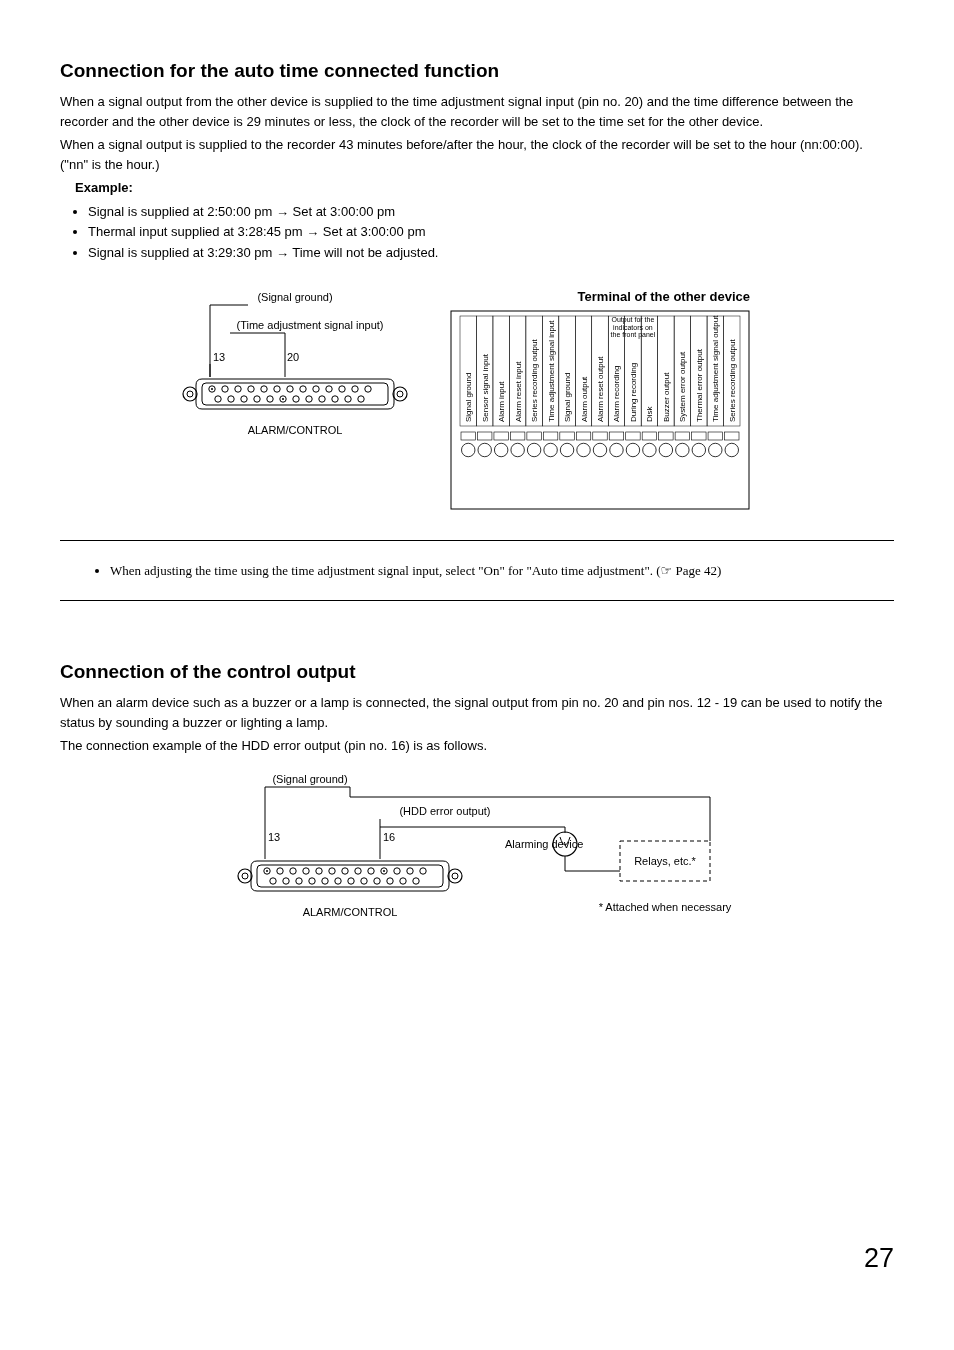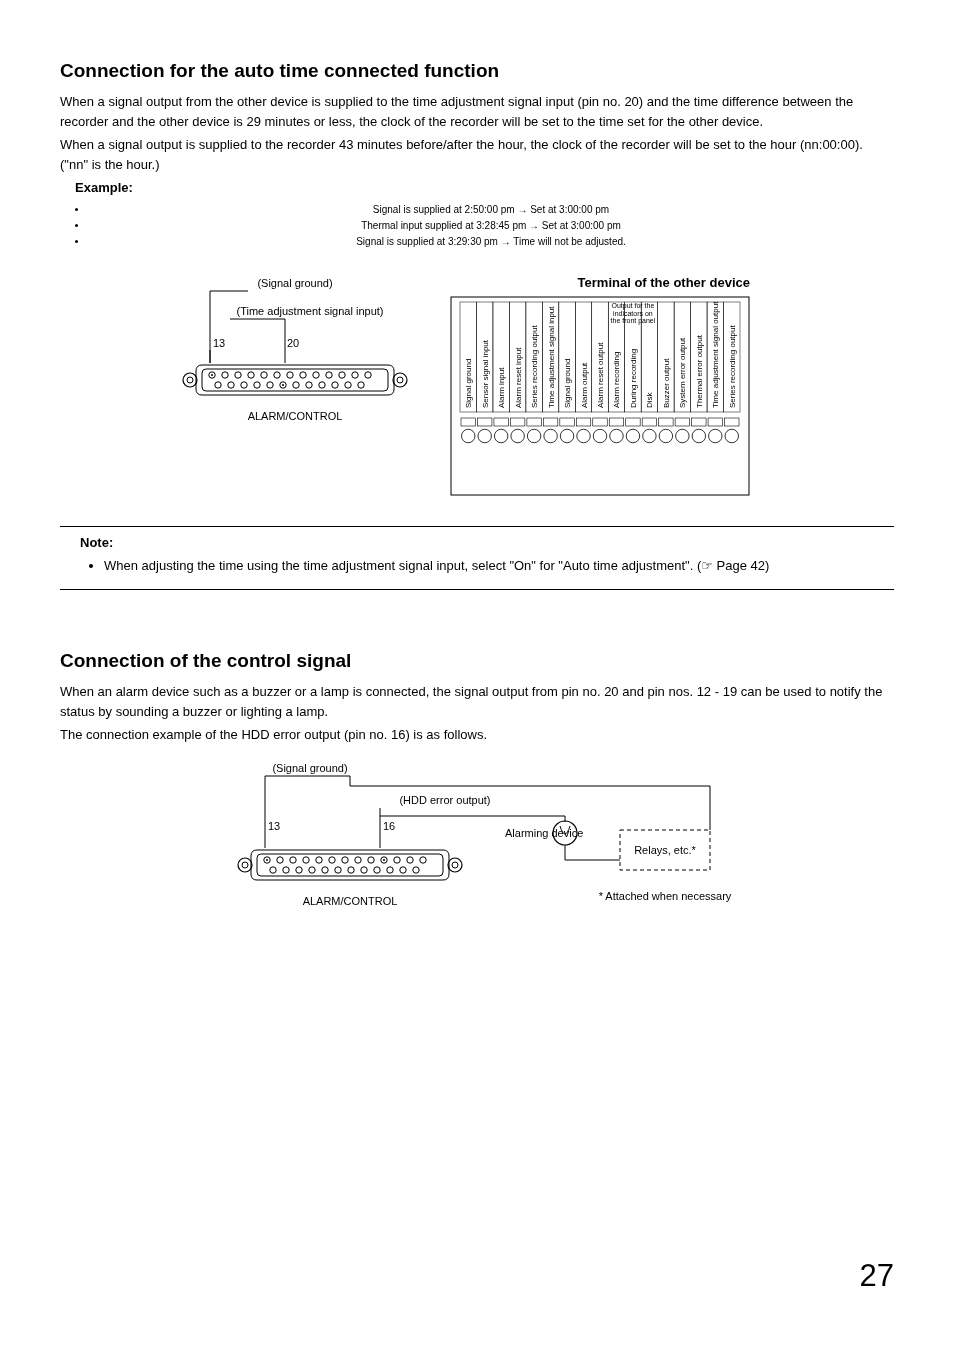--- a/index.html
+++ b/index.html
@@ -25,24 +25,23 @@
     }
     .bold {
       font-weight: bold;
       padding-left: 15px;
     }
     .bullets {
       margin: 2px 0 25px 0;
       padding-left: 28px;
     }
     .bullets li {
-      font-size: 10px;
+      font-size: 13px;
       line-height: 1.6;
       list-style: disc;
-      text-align: center;
     }
     .diagram-section {
       display: flex;
       align-items: flex-start;
       gap: 40px;
       margin: 10px 0 30px 120px;
     }
     .terminal-title {
       font-size: 13px;
       font-weight: bold;
@@ -61,23 +60,23 @@
       margin-bottom: 2px;
     }
     .note-box li {
       font-size: 13px;
       list-style: disc;
       margin-left: 18px;
       line-height: 1.5;
     }
     .page-number {
       position: absolute;
-      bottom: 56px;
+      bottom: 76px;
       right: 60px;
-      font-size: 31px;
+      font-size: 27px;
     }
     svg { display: block; }
     .diagram2-wrapper {
       margin: 15px 0 0 160px;
     }
   </style>
 </head>
 <body>
 
 <h2>Connection for the auto time connected function</h2>
@@ -229,27 +228,26 @@
           <rect x="258.0588235294117" y="122" width="14.470588235294116" height="8" fill="none" stroke="#000" stroke-width="0.6"></rect>
           <circle cx="265.2941176470588" cy="140" r="6.735294117647058" fill="none" stroke="#000" stroke-width="0.8"></circle>
           <rect x="274.52941176470586" y="122" width="14.470588235294116" height="8" fill="none" stroke="#000" stroke-width="0.6"></rect>
           <circle cx="281.7647058823529" cy="140" r="6.735294117647058" fill="none" stroke="#000" stroke-width="0.8"></circle>
         </g>
     </svg>
   </div>
 </div>
 
 <div class="note-box">
-  <div class="note-title">Note:</div>
-  <ul style="margin:6px;padding:0;">
+  <ul style="margin:12px;padding:0;font-family:Liberation Serif, serif;">
     <li>When adjusting the time using the time adjustment signal input, select "On" for "Auto time adjustment". (☞ Page 42)</li>
   </ul>
 </div>
 
-<h2>Connection of the control signal</h2>
+<h2>Connection of the control output</h2>
 <p>When an alarm device such as a buzzer or a lamp is connected, the signal output from pin no. 20 and pin nos. 12 - 19 can be used to notify the status by sounding a buzzer or lighting a lamp.</p>
 <p>The connection example of the HDD error output (pin no. 16) is as follows.</p>
 
 <div class="diagram2-wrapper">
   <svg width="540" height="160">
     <text x="90" y="12" font-size="11" text-anchor="middle">(Signal ground)</text>
     <line x1="45" y1="16" x2="130" y2="16" stroke="#000"></line>
     <line x1="130" y1="16" x2="130" y2="26" stroke="#000"></line>
     <line x1="130" y1="26" x2="490" y2="26" stroke="#000"></line>
 

